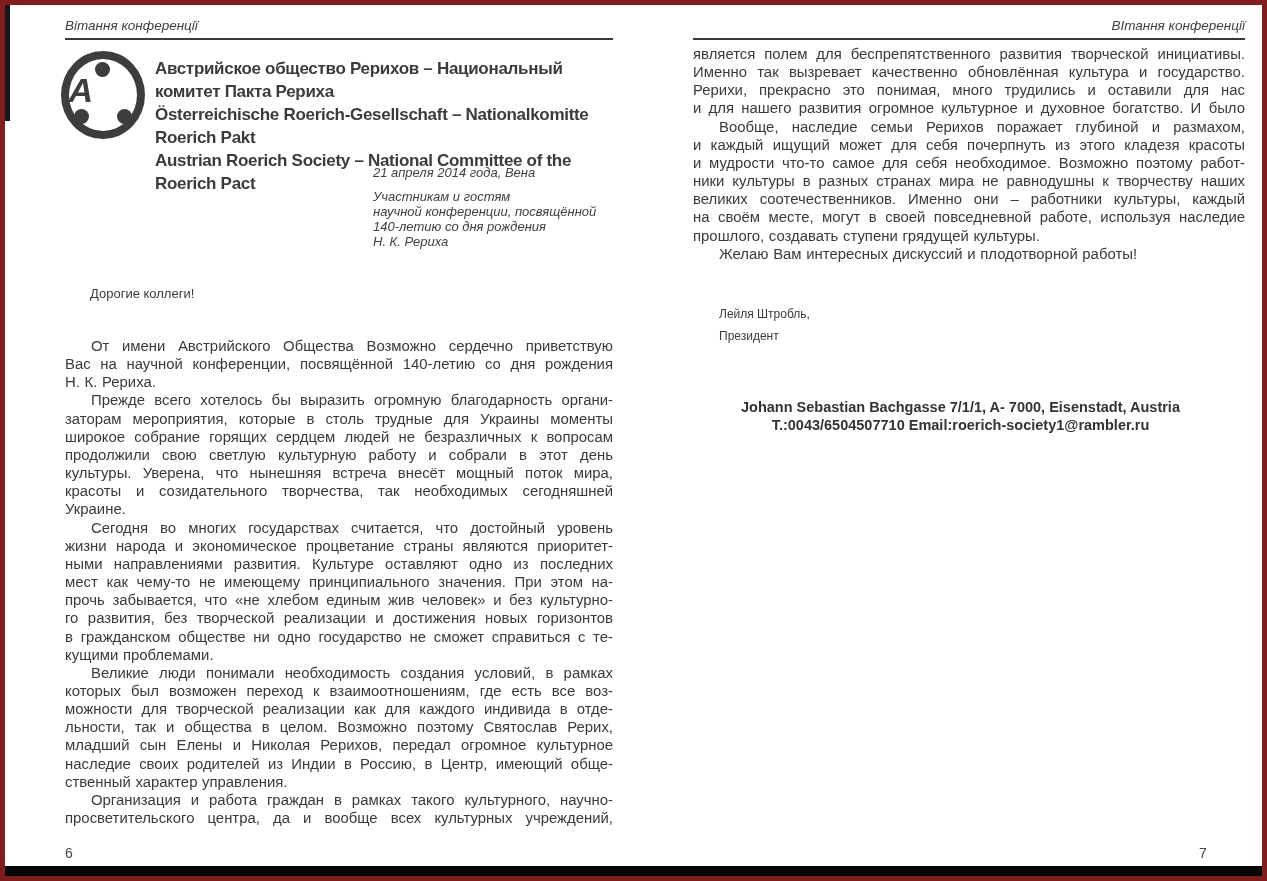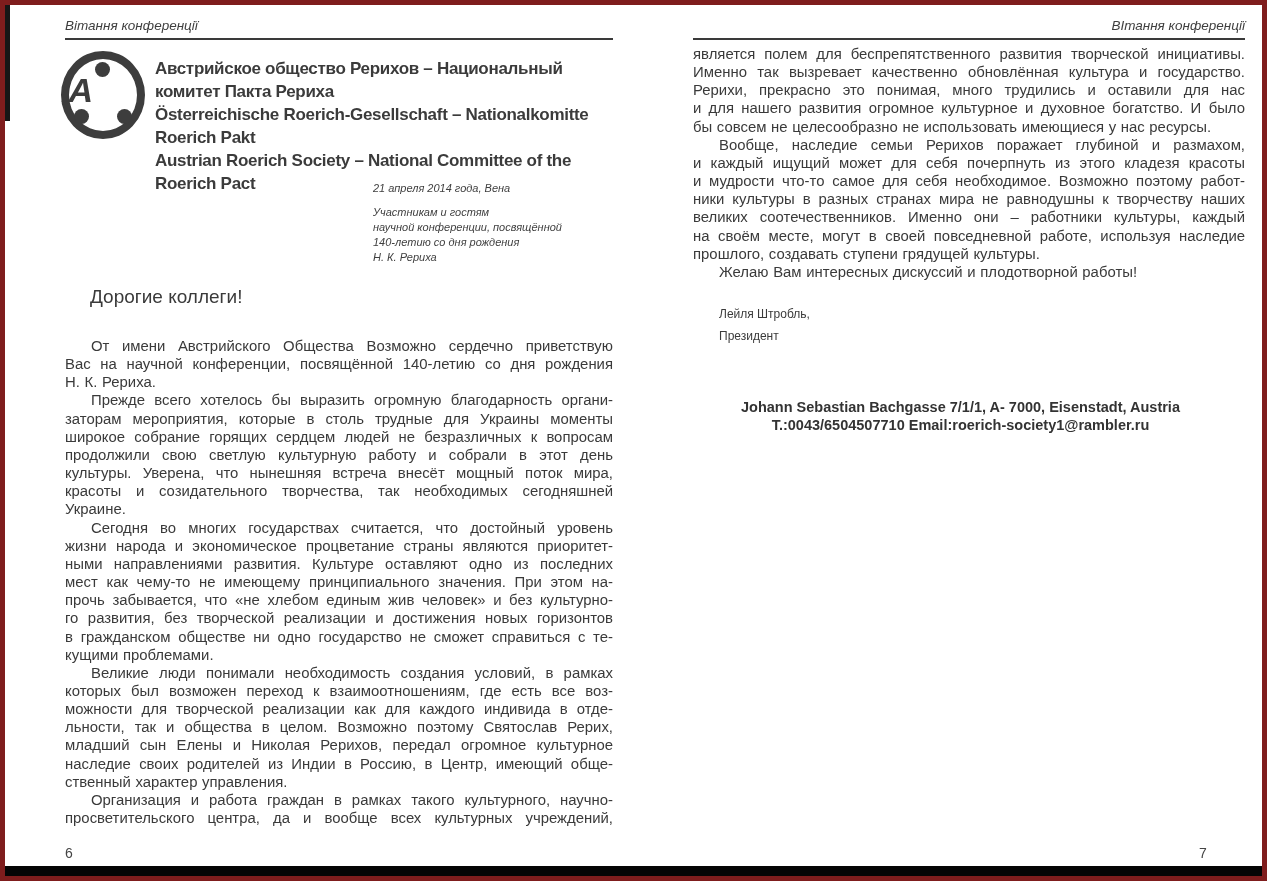--- a/index.html
+++ b/index.html
@@ -23,25 +23,25 @@
   .logo-dot { position:absolute; width:15px; height:15px; background:#3d3d3d; border-radius:50%; }
   .logo-dot.top   { left:34px; top:11px; }
   .logo-dot.bleft { left:13px; top:58px; }
   .logo-dot.bright{ left:56px; top:58px; }
   .logo-letters { position:absolute; left:0; top:21px; width:100%; text-align:left;
     font-style:italic; font-weight:bold; font-size:34px; line-height:36px; letter-spacing:-2px; color:#3d3d3d; }
 
   .org-block { position:absolute; left:90px; top:52px; width:470px;
     font-weight:bold; font-size:17px; line-height:23px; color:#3b3b3b; letter-spacing:-0.3px; }
 
-  .date-block { position:absolute; left:308px; top:176px; width:250px;
-    font-style:italic; font-size:11px; line-height:15px; color:#3f3f3f; }
+  .date-block { position:absolute; left:308px; top:160px; width:250px;
+    font-style:italic; font-size:13px; line-height:15px; color:#3f3f3f; }
   .date-place { margin-bottom:9px; }
 
-  .salutation { position:absolute; left:25px; top:281px; font-size:19px; }
+  .salutation { position:absolute; left:25px; top:281px; font-size:13px; }
 
   .body-col { position:absolute; left:0; width:100%; font-size:14.9px; line-height:18.15px; color:#3a3a3a; }
   #page-left  .body-col { top:332px; }
   #page-right .body-col { top:40px; }
   .bodyline { text-align:justify; text-align-last:justify; word-spacing:0.5px; }
   .bodyline.last { text-align-last:left; }
   .bodyline.indent { text-indent:26px; }
 
   .signature { position:absolute; left:26px; top:299px; font-size:12px; line-height:21.5px; }
   .address { position:absolute; left:15px; top:394px; width:505px; text-align:center;
@@ -124,21 +124,20 @@
 
   <div class="page" id="page-right">
     <div class="running-head">ВІтання конференції</div>
     <div class="head-rule"></div>
 
     <div class="body-col">
         <div class="bodyline">является полем для беспрепятственного развития творческой инициативы.</div>
         <div class="bodyline">Именно так вызревает качественно обновлённая культура и государство.</div>
         <div class="bodyline">Рерихи, прекрасно это понимая, много трудились и оставили для нас</div>
         <div class="bodyline">и для нашего развития огромное культурное и духовное богатство. И было</div>
-        <div class="bodyline last">бы совсем не целесообразно не использовать имеющиеся у нас ресурсы.</div>
         <div class="bodyline indent">Вообще, наследие семьи Рерихов поражает глубиной и размахом,</div>
         <div class="bodyline">и каждый ищущий может для себя почерпнуть из этого кладезя красоты</div>
         <div class="bodyline">и мудрости что-то самое для себя необходимое. Возможно поэтому работ-</div>
         <div class="bodyline">ники культуры в разных странах мира не равнодушны к творчеству наших</div>
         <div class="bodyline">великих соотечественников. Именно они – работники культуры, каждый</div>
         <div class="bodyline">на своём месте, могут в своей повседневной работе, используя наследие</div>
         <div class="bodyline last">прошлого, создавать ступени грядущей культуры.</div>
         <div class="bodyline indent last">Желаю Вам интересных дискуссий и плодотворной работы!</div>
       </div>
 

